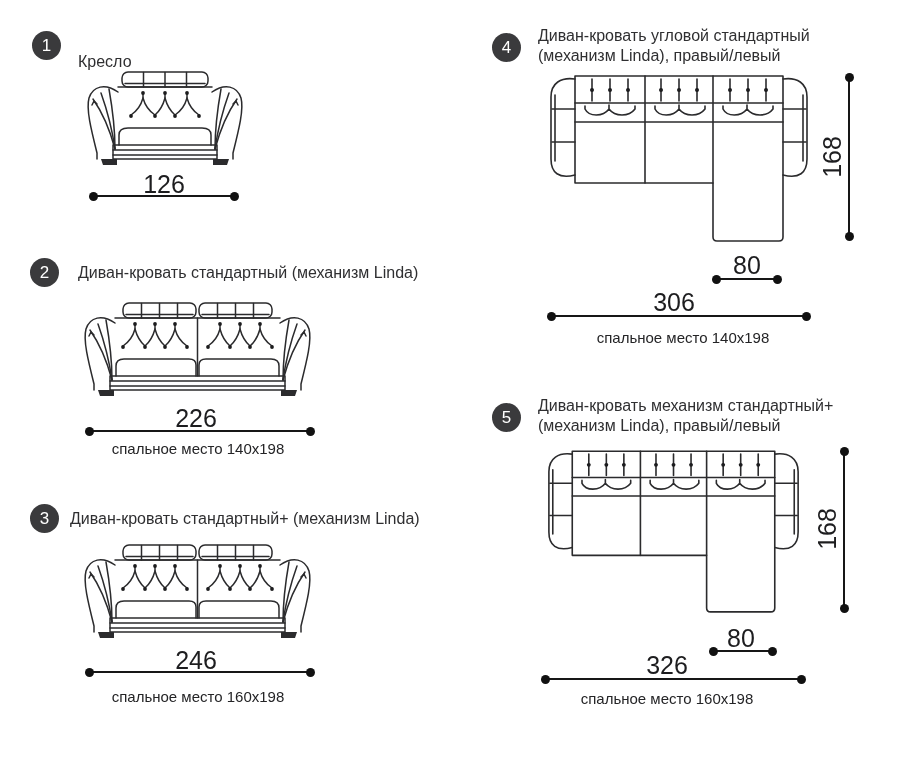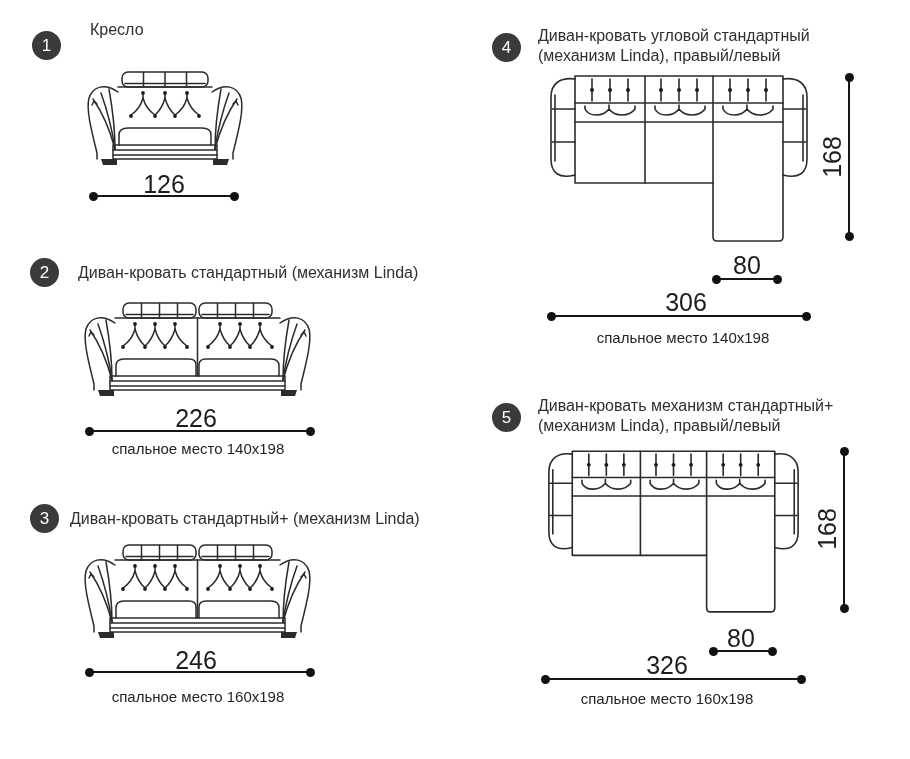--- a/index.html
+++ b/index.html
@@ -22,21 +22,21 @@
 </style>
 </head>
 <body>
 
 <div id="page">
 
   <section>
     <div class="badge" style="left:32px;top:31px;">
       <span>1</span>
     </div>
-    <div class="title" style="left:78px;top:20px;margin-left:12px;">Кресло</div>
+    <div class="title" style="left:78px;top:52px;">Кресло</div>
 
     <svg class="draw" style="left:85px;top:71px;" width="160" height="97" viewBox="0 0 160 97">
       <g fill="none" stroke="#2b2b2d" stroke-width="1.5" stroke-linecap="round" stroke-linejoin="round">
         <g>
           <rect x="37" y="1" width="86" height="15" rx="6"></rect>
           <line x1="58.5" y1="1.5" x2="58.5" y2="16"></line>
           <line x1="80" y1="1.5" x2="80" y2="16"></line>
           <line x1="101.5" y1="1.5" x2="101.5" y2="16"></line>
           <line x1="40" y1="12.5" x2="120" y2="12.5"></line>
         </g>
@@ -303,21 +303,21 @@
           <path d="M256,20 V86"></path>
           <path d="M236,34 H259 M236,67 H259"></path>
         </g>
       </g>
     </svg>
 
     <div class="vline" style="left:848px;top:77px;height:160px;"></div>
     <div class="dimnum rot" style="left:832px;top:157px;">168</div>
     <div class="dimnum" style="left:747px;top:251px;">80</div>
     <div class="hline" style="left:716px;top:278px;width:62px;"></div>
-    <div class="dimnum" style="left:674px;top:288px;margin-left:12px;">306</div>
+    <div class="dimnum" style="left:674px;top:288px;">306</div>
     <div class="hline" style="left:551px;top:315px;width:256px;"></div>
     <div class="sleep" style="left:683px;top:329px;">спальное место 140x198</div>
   </section>
 
   <section>
     <div class="badge" style="left:492px;top:403px;">
       <span>5</span>
     </div>
     <div class="title" style="left:538px;top:396px;">
       <div>Диван-кровать механизм стандартный+</div>

